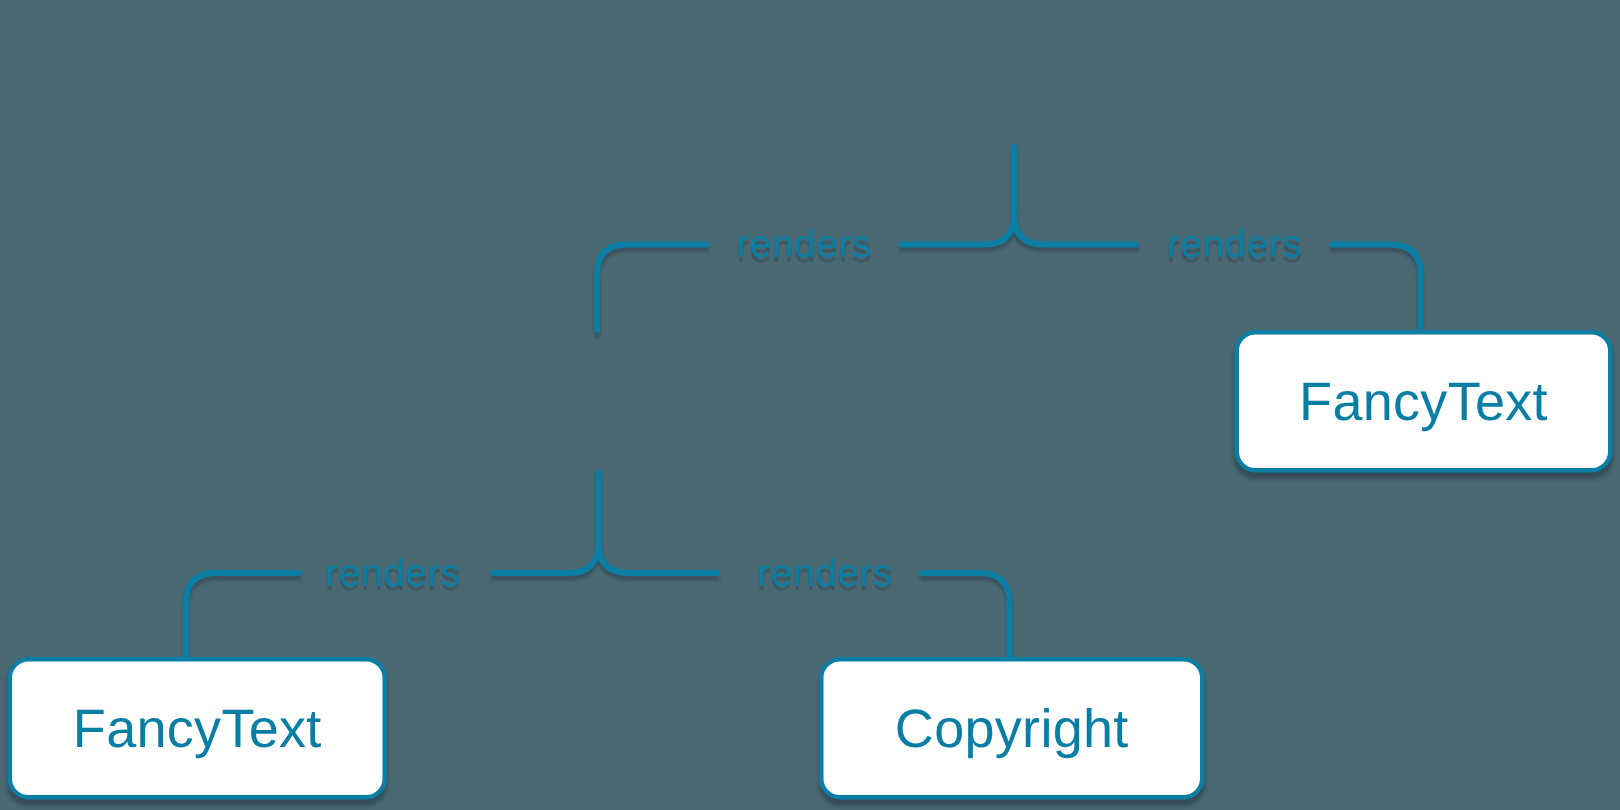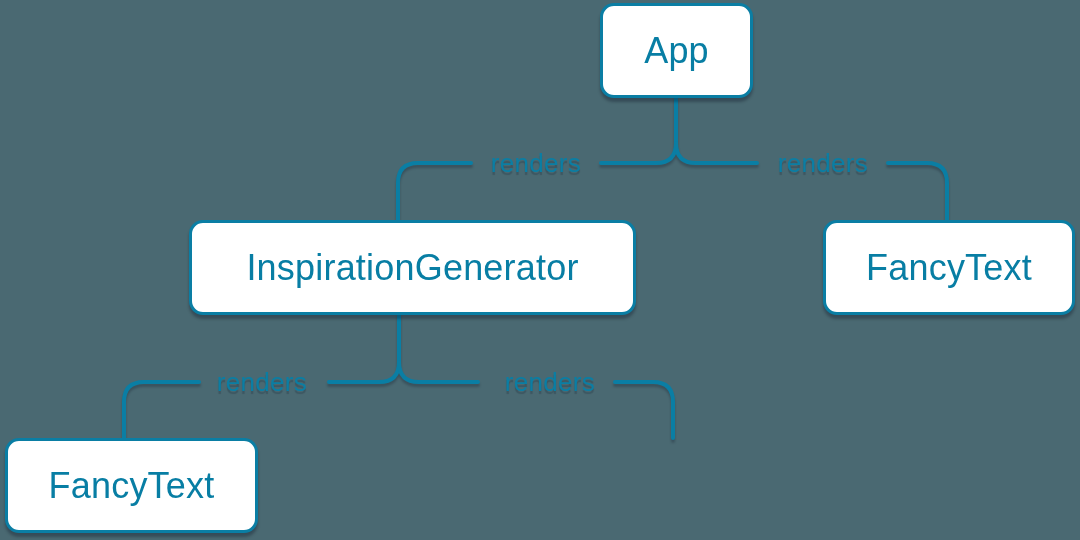--- a/index.html
+++ b/index.html
@@ -78,28 +78,27 @@
     <path d="M 676 143 Q 676 163 696 163 H 757"></path>
     <path d="M 888 163 H 927 Q 947 163 947 183 V 220"></path>
 
     <path d="M 399 315 V 362 Q 399 382 379 382 H 329"></path>
     <path d="M 199 382 H 144 Q 124 382 124 402 V 438"></path>
 
     <path d="M 399 362 Q 399 382 419 382 H 478"></path>
     <path d="M 615 382 H 653 Q 673 382 673 402 V 438"></path>
   </svg>
 
-  <div class="node" id="node-app">App</div>
 
-  <div class="node" id="node-inspiration">InspirationGenerator</div>
 
   <div class="node" id="node-fancytext-top">FancyText</div>
 
   <div class="node" id="node-fancytext-bottom">FancyText</div>
 
+  <div class="node" id="node-copyright">Copyright</div>
 
   <div class="edge-label" id="edge-label-0">renders</div>
 
   <div class="edge-label" id="edge-label-1">renders</div>
 
   <div class="edge-label" id="edge-label-2">renders</div>
 
   <div class="edge-label" id="edge-label-3">renders</div>
 
 </div>

